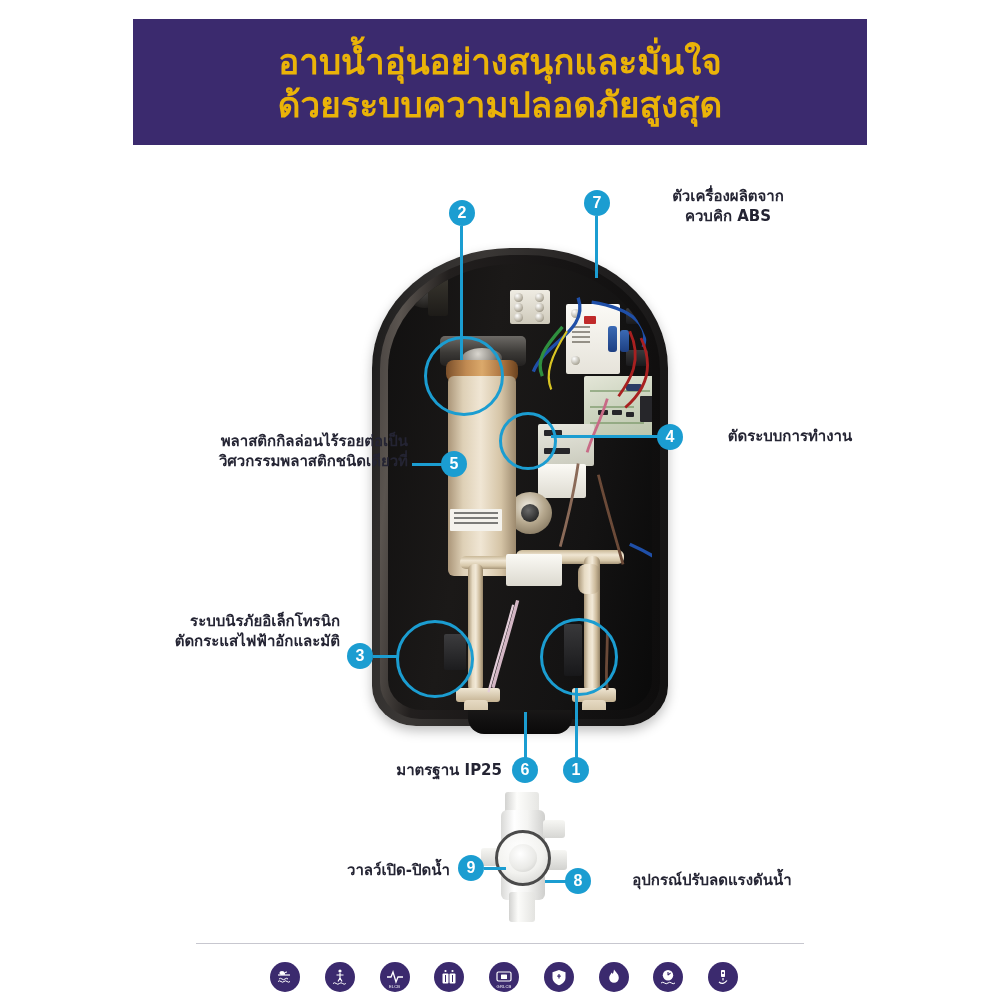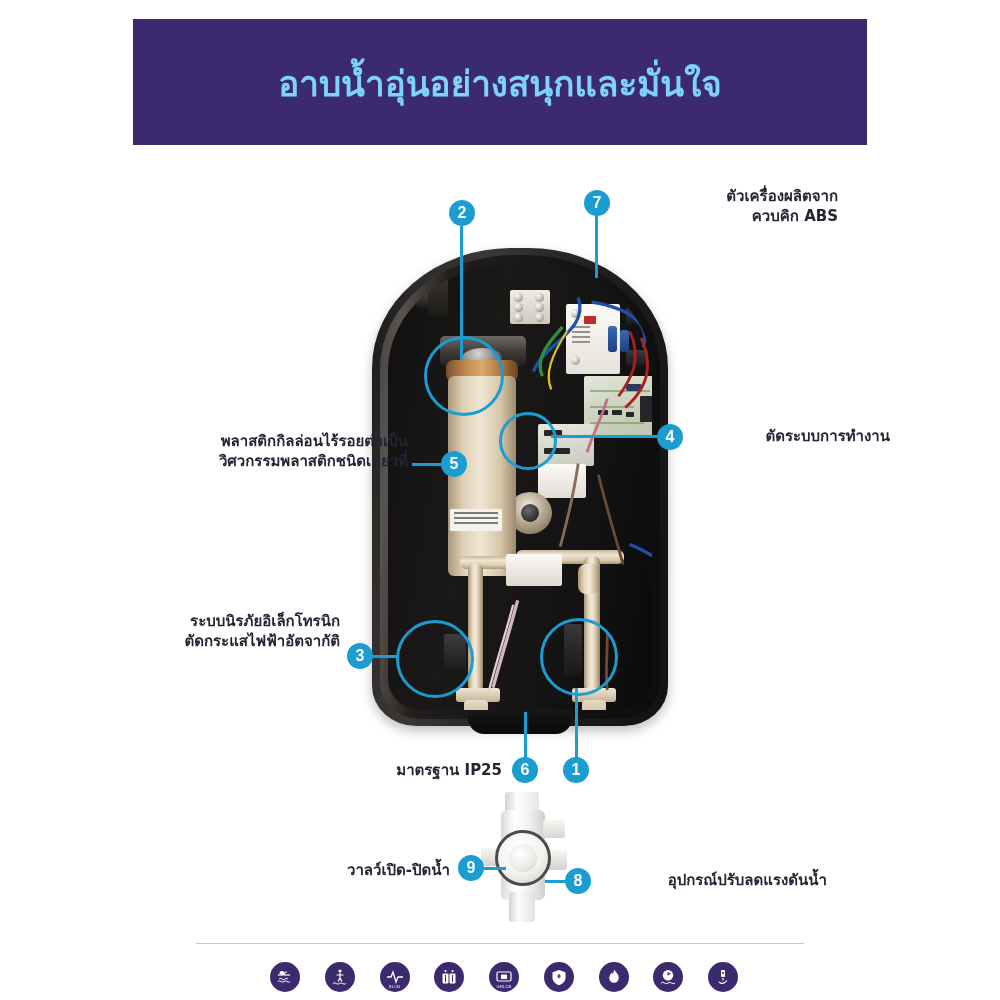--- a/index.html
+++ b/index.html
@@ -31,21 +31,21 @@
     height: 126px;
     background: #3b2a6e;
     display: flex;
     flex-direction: column;
     align-items: center;
     justify-content: center;
     box-sizing: border-box;
     padding-top: 4px;
   }
   .header-line {
-    color: #7dd3fc;
+    color: #eab308;
     font-size: 35px;
     line-height: 43px;
     font-weight: bold;
     letter-spacing: 0px;
     white-space: nowrap;
     text-align: center;
   }
 
   
   .product-stage {
@@ -445,21 +445,21 @@
   .callout-text {
     position: absolute;
     color: #242433;
     font-size: 15px;
     line-height: 20px;
     font-weight: bold;
     z-index: 28;
     white-space: nowrap;
   }
   .callout-text.right { text-align: right; }
-  .callout-text.left { text-align: right; }
+  .callout-text.left { text-align: center; }
 
   
   .divider {
     position: absolute;
     left: 196px;
     top: 943px;
     width: 608px;
     height: 1px;
     background: #c7c7cf;
   }
@@ -496,20 +496,21 @@
     letter-spacing: .2px;
   }
 </style>
 </head>
 <body>
 
 <div id="page">
 
   <div class="header-banner">
     <div class="header-line">อาบน้ำอุ่นอย่างสนุกและมั่นใจ</div>
+    <div class="header-line">ด้วยระบบความปลอดภัยสูงสุด</div>
   </div>
 
   <div class="product-stage">
     <div class="shell-outer"></div>
     <div class="shell-rim"></div>
     <div class="shell-base"></div>
 
     <div class="shell-inner">
 
       <div style="position:absolute;left:20px;top:18px;width:34px;height:26px;border-radius:50%;background:radial-gradient(circle at 45% 35%,#4a4846 0%,#242220 60%,#0d0c0c 100%);"></div>
@@ -631,21 +632,21 @@
 
   <div class="ring" style="left:499px;top:412px;width:52px;height:52px;"></div>
   <div class="lead lead-h" style="left:551px;top:435px;width:107px;"></div>
   <div class="badge" style="left:657px;top:424px;">4</div>
   <div class="callout-text left" style="left:690px;top:426px;width:200px;">
     <div>ตัดระบบการทำงาน</div>
   </div>
 
   <div class="callout-text right" style="left:150px;top:611px;width:190px;">
     <div>ระบบนิรภัยอิเล็กโทรนิก</div>
-    <div>ตัดกระแสไฟฟ้าอัตจากัติ</div>
+    <div>ตัดกระแสไฟฟ้าอักและมัติ</div>
   </div>
   <div class="badge" style="left:347px;top:643px;">3</div>
   <div class="lead lead-h" style="left:373px;top:655px;width:24px;"></div>
   <div class="ring" style="left:396px;top:620px;width:72px;height:72px;"></div>
 
   <div class="ring" style="left:540px;top:618px;width:72px;height:72px;"></div>
   <div class="lead lead-v" style="left:575px;top:688px;height:72px;"></div>
   <div class="badge" style="left:563px;top:757px;">1</div>
   <div class="callout-text left" style="left:596px;top:750px;width:210px;">
   </div>

